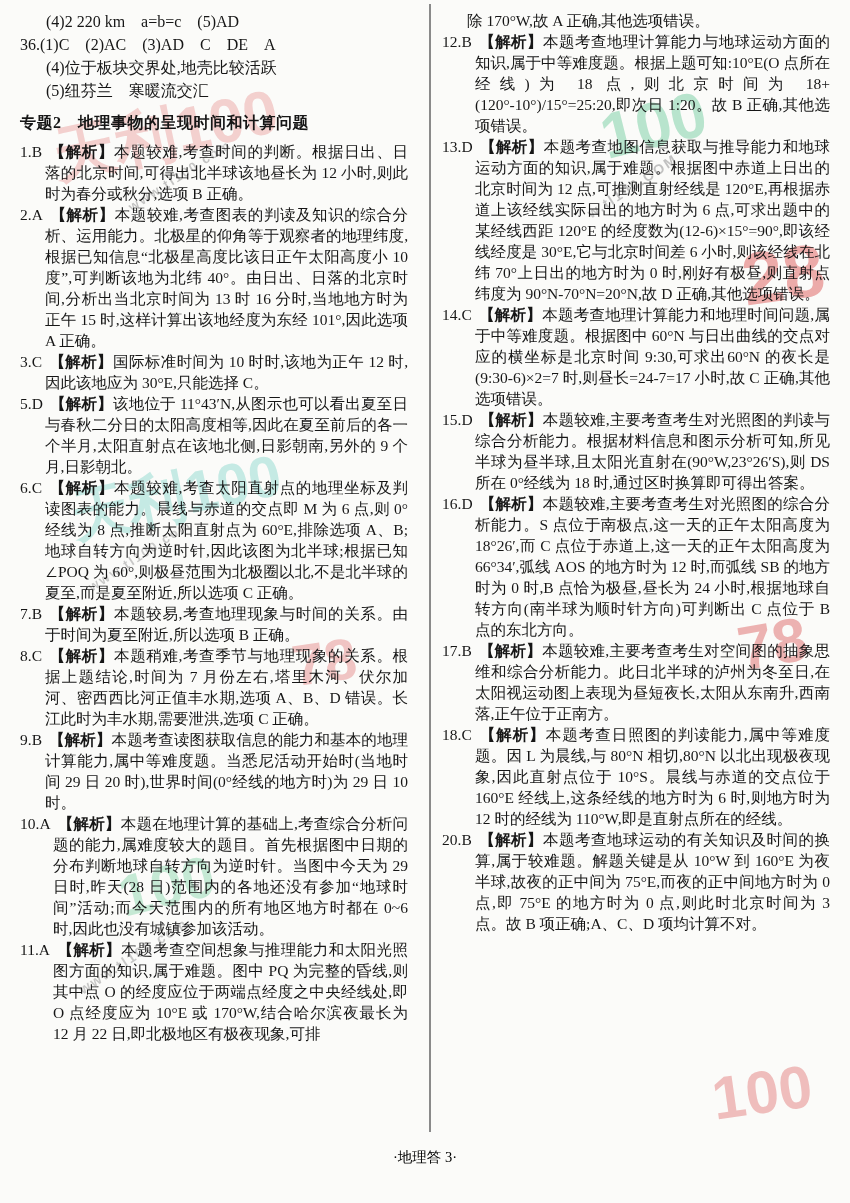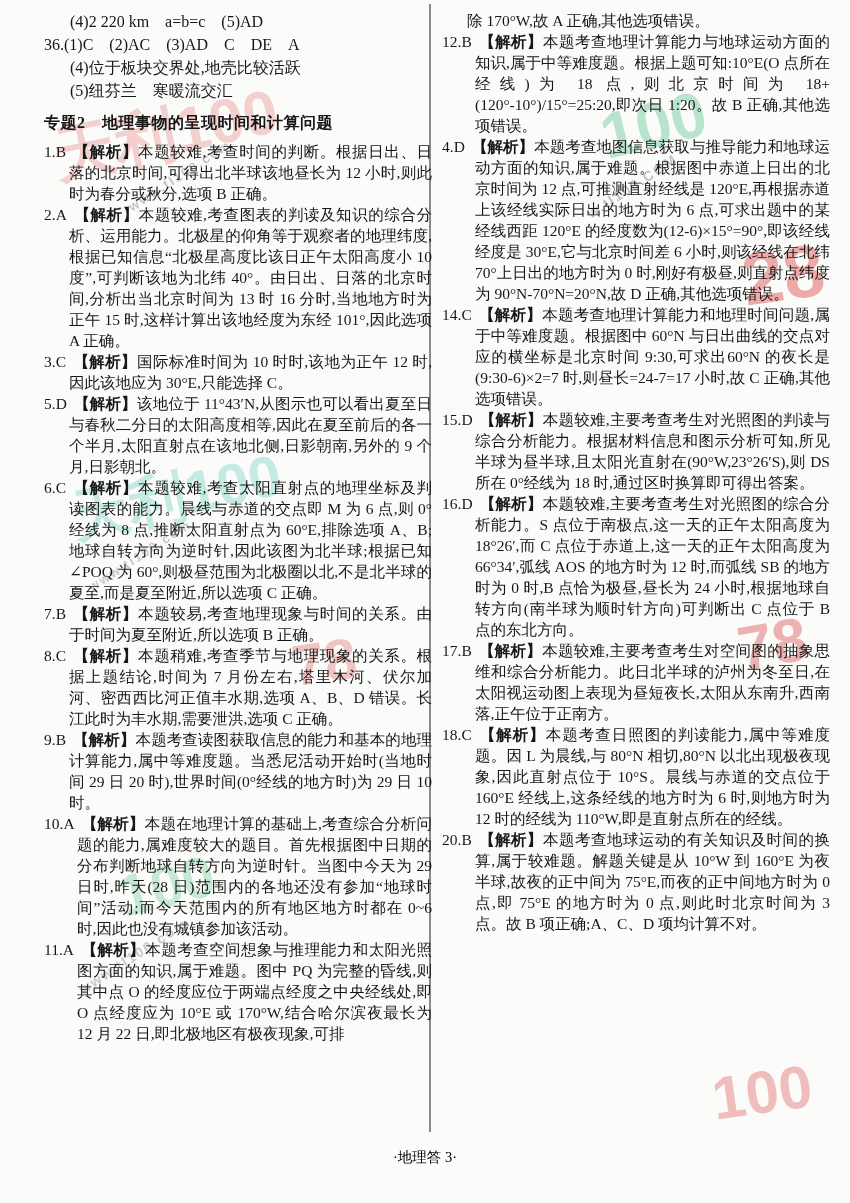--- a/index.html
+++ b/index.html
@@ -3,21 +3,21 @@
 <meta charset="utf-8">
 <style>
   html,body { margin:0; padding:0; background:#e9e9e9; }
   .page {
     position:relative; width:850px; height:1203px; margin:0 auto;
     background:#fbfbf9; overflow:hidden;
     font-family:"Liberation Serif","DejaVu Serif",serif;
     color:#161616;
   }
   .col { position:absolute; top:10px; width:388px; font-size:15.5px; line-height:21px; text-align:justify; }
-  .col-left  { left:44px; }
+  .col-left  { left:20px;font-family:Liberation Serif, serif; }
   .col-right { left:442px; }
   .divider { position:absolute; left:429px; top:4px; width:2px; height:1128px; background:#8a8a8a; }
 
   .pre-line { line-height:23px; font-size:16px; }
   .pre-indent { padding-left:26px; }
   .pre-hang { padding-left:26px; text-indent:-26px; }
 
   .section-heading {
     font-size:16px; font-weight:bold; line-height:26px;
     margin:8px 0 5px 0; letter-spacing:0.5px; text-align:left;
@@ -113,21 +113,21 @@
   </div>
 
   <div class="col col-right">
 
     <div class="cont-line">除 170°W,故 A 正确,其他选项错误。</div>
 
     <div class="ans d2">
       <span class="label">12.B</span><span class="tag">【解析】</span><span class="body">本题考查地理计算能力与地球运动方面的知识,属于中等难度题。根据上题可知:10°E(O 点所在经线)为 18 点,则北京时间为 18+(120°-10°)/15°=25:20,即次日 1:20。故 B 正确,其他选项错误。</span>
     </div>
     <div class="ans d2">
-      <span class="label">4.D</span><span class="tag">【解析】</span><span class="body">本题考查地图信息获取与推导能力和地球运动方面的知识,属于难题。根据图中赤道上日出的北京时间为 12 点,可推测直射经线是 120°E,再根据赤道上该经线实际日出的地方时为 6 点,可求出题中的某经线西距 120°E 的经度数为(12-6)×15°=90°,即该经线经度是 30°E,它与北京时间差 6 小时,则该经线在北纬 70°上日出的地方时为 0 时,刚好有极昼,则直射点纬度为 90°N-70°N=20°N,故 D 正确,其他选项错误。</span>
+      <span class="label">13.D</span><span class="tag">【解析】</span><span class="body">本题考查地图信息获取与推导能力和地球运动方面的知识,属于难题。根据图中赤道上日出的北京时间为 12 点,可推测直射经线是 120°E,再根据赤道上该经线实际日出的地方时为 6 点,可求出题中的某经线西距 120°E 的经度数为(12-6)×15°=90°,即该经线经度是 30°E,它与北京时间差 6 小时,则该经线在北纬 70°上日出的地方时为 0 时,刚好有极昼,则直射点纬度为 90°N-70°N=20°N,故 D 正确,其他选项错误。</span>
     </div>
     <div class="ans d2">
       <span class="label">14.C</span><span class="tag">【解析】</span><span class="body">本题考查地理计算能力和地理时间问题,属于中等难度题。根据图中 60°N 与日出曲线的交点对应的横坐标是北京时间 9:30,可求出60°N 的夜长是(9:30-6)×2=7 时,则昼长=24-7=17 小时,故 C 正确,其他选项错误。</span>
     </div>
     <div class="ans d2">
       <span class="label">15.D</span><span class="tag">【解析】</span><span class="body">本题较难,主要考查考生对光照图的判读与综合分析能力。根据材料信息和图示分析可知,所见半球为昼半球,且太阳光直射在(90°W,23°26′S),则 DS 所在 0°经线为 18 时,通过区时换算即可得出答案。</span>
     </div>
     <div class="ans d2">
       <span class="label">16.D</span><span class="tag">【解析】</span><span class="body">本题较难,主要考查考生对光照图的综合分析能力。S 点位于南极点,这一天的正午太阳高度为 18°26′,而 C 点位于赤道上,这一天的正午太阳高度为 66°34′,弧线 AOS 的地方时为 12 时,而弧线 SB 的地方时为 0 时,B 点恰为极昼,昼长为 24 小时,根据地球自转方向(南半球为顺时针方向)可判断出 C 点位于 B 点的东北方向。</span>
     </div>

